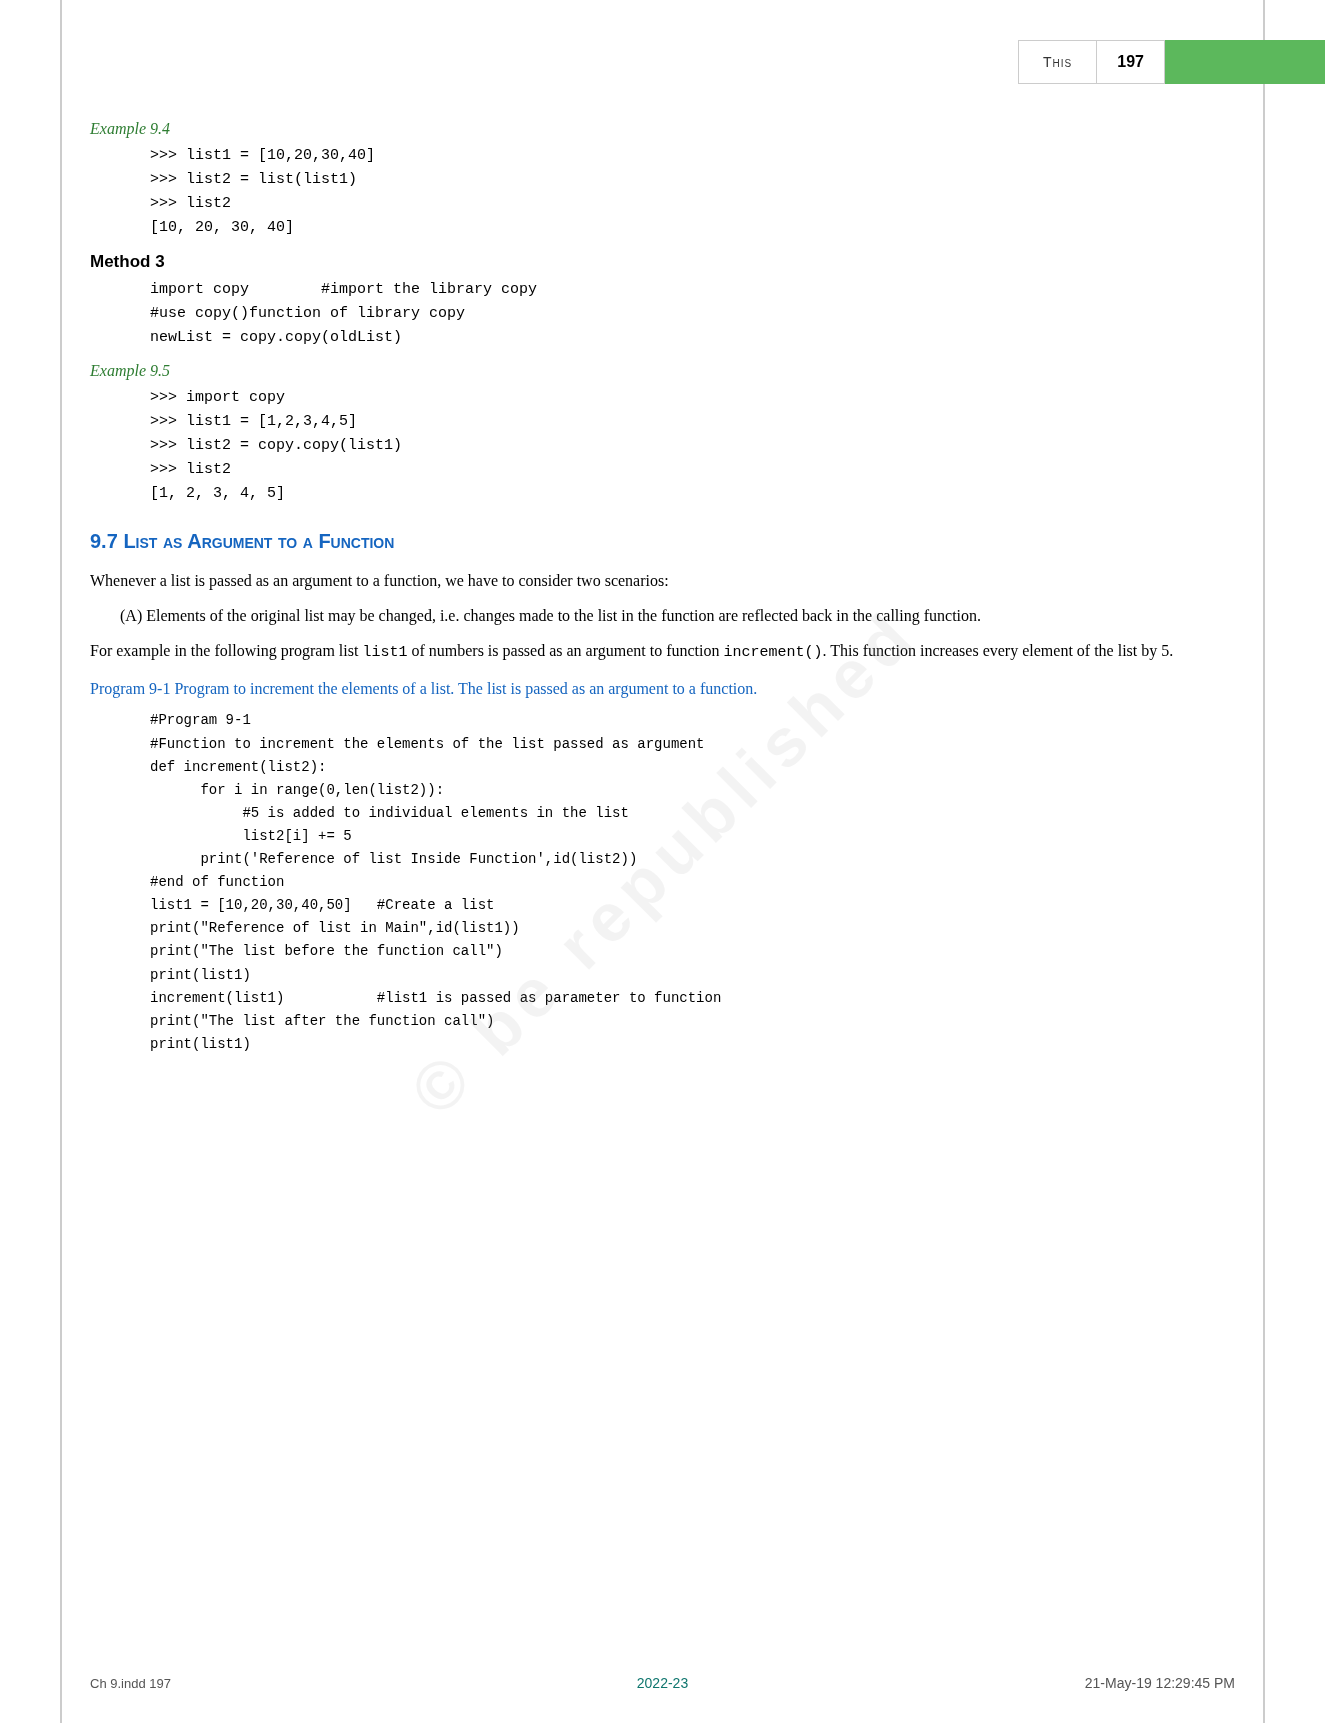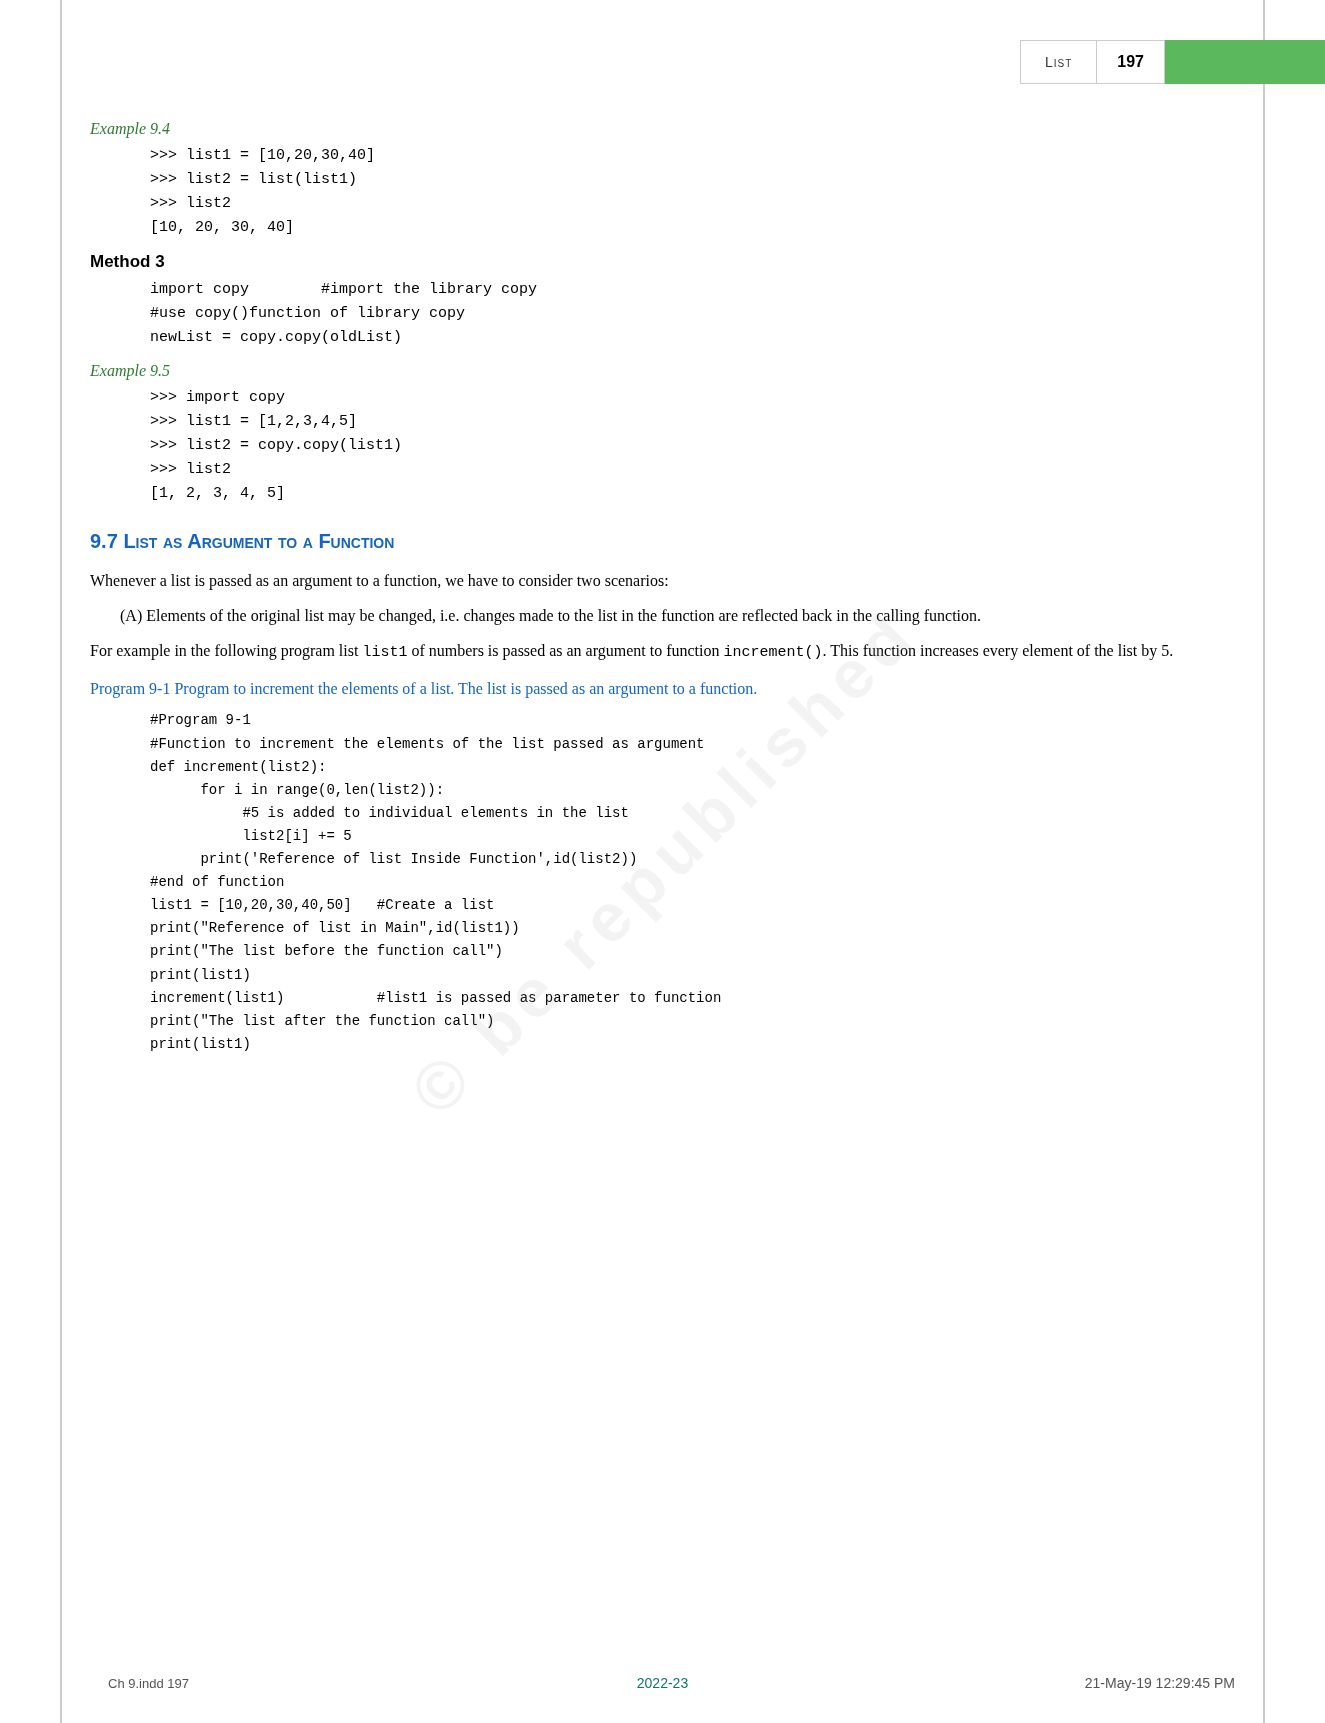--- a/index.html
+++ b/index.html
@@ -193,21 +193,20 @@
       font-family: Arial, sans-serif;
     }
 
     .footer-left {
       position: absolute;
       bottom: 32px;
       left: 90px;
       font-size: 13px;
       color: #555;
       font-family: Arial, sans-serif;
-      margin-left: 18px;
     }
 
     
     .para-indent {
       font-size: 16px;
       line-height: 1.7;
       margin-bottom: 8px;
       padding-left: 30px;
       font-family: 'Times New Roman', serif;
     }
@@ -224,21 +223,21 @@
 </head>
 <body>
 
 <div class="page">
 
   <div class="left-border"></div>
 
   <div class="right-border"></div>
 
   <div class="header-bar">
-    <div class="header-lists">List</div>
+    <div class="header-lists">This</div>
     <div class="header-pagenum">197</div>
     <div class="header-green"></div>
   </div>
 
   <div class="watermark" style="transform: translate(-50%, -50%) rotate(-45deg); opacity:0.13; font-size:68px; color:#aaa;">
     © be republished
   </div>
 
   <div class="content">
 

